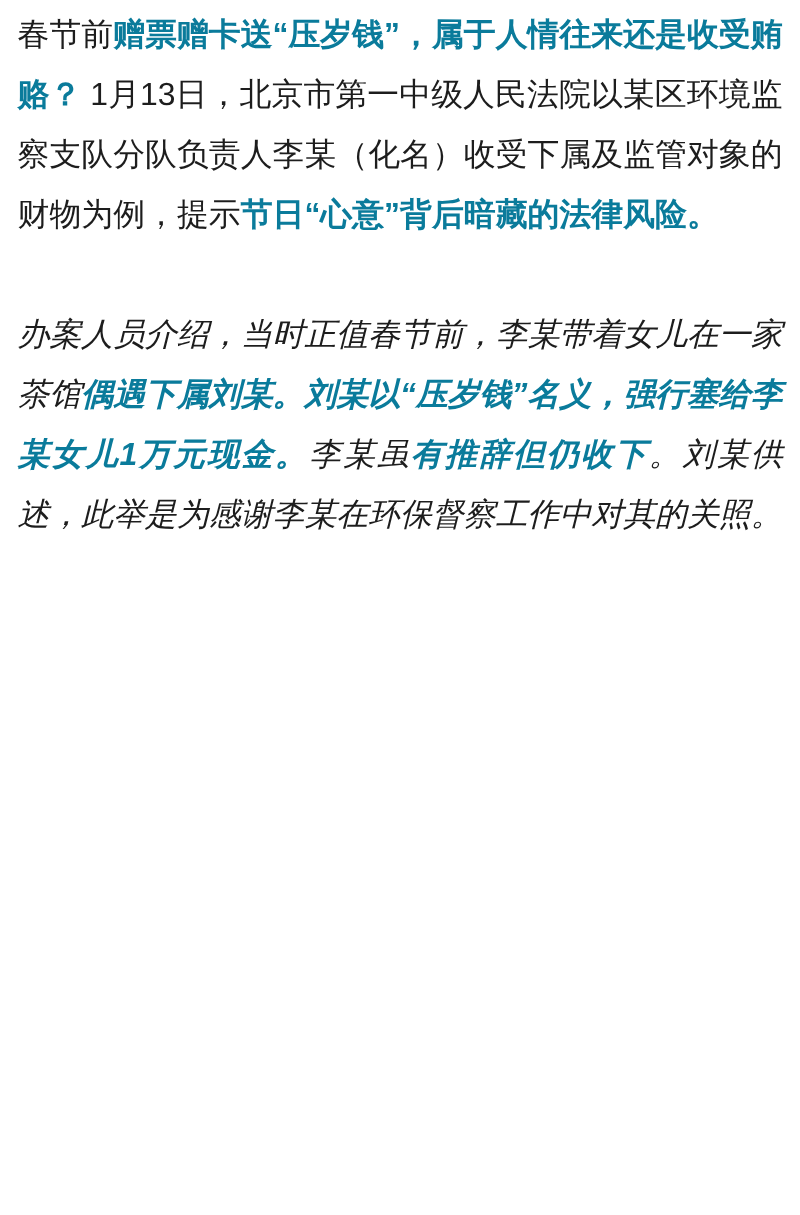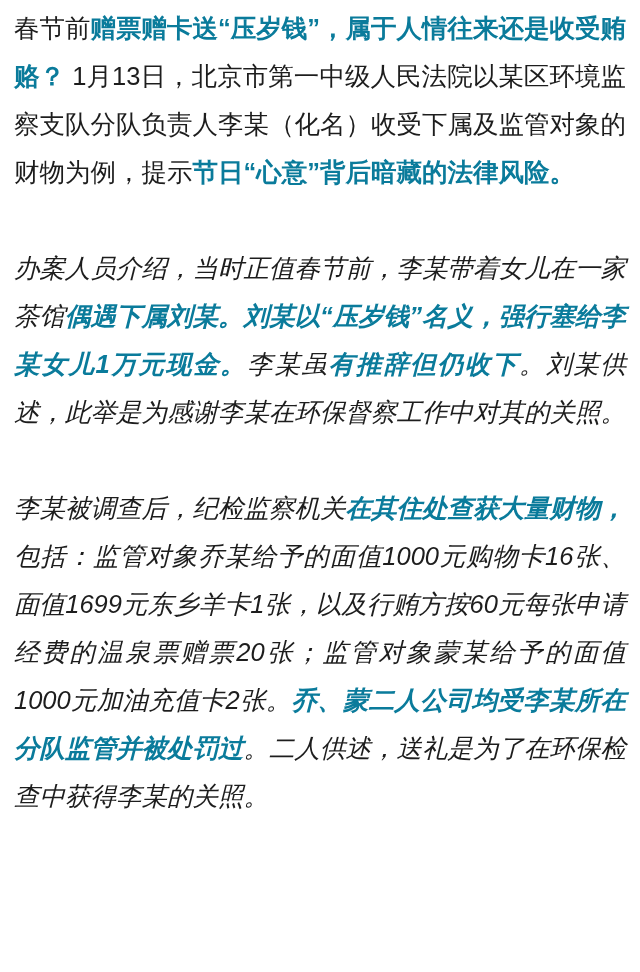--- a/index.html
+++ b/index.html
@@ -47,15 +47,14 @@
     font-weight: 400;
   }
 </style>
 </head>
 <body>
 
 <div class="page">
   <div class="article" id="article-body">
       <p class="para"><span class="plain">春节前</span><span class="hl">赠票赠卡送“压岁钱”，属于人情往来还是收受贿赂？</span><span class="plain"> 1月13日，北京市第一中级人民法院以某区环境监察支队分队负责人李某（化名）收受下属及监管对象的财物为例，提示</span><span class="hl">节日“心意”背后暗藏的法律风险。</span></p>
       <p class="para"><span class="plain">办案人员介绍，当时正值春节前，李某带着女儿在一家茶馆</span><span class="hl">偶遇下属刘某。刘某以“压岁钱”名义，强行塞给李某女儿1万元现金。</span><span class="plain">李某虽</span><span class="hl">有推辞但仍收下</span><span class="plain">。刘某供述，此举是为感谢李某在环保督察工作中对其的关照。</span></p>
-      <p class="para"><span class="plain">李某被调查后，纪检监察机关</span><span class="hl">在其住处查获大量财物，</span><span class="plain">包括：监管对象乔某给予的面值1000元购物卡16张、面值1699元东乡羊卡1张，以及行贿方按60元每张申请经费的温泉票赠票20张；监管对象蒙某给予的面值1000元加油充值卡2张。</span><span class="hl">乔、蒙二人公司均受李某所在分队监管并被处罚过</span><span class="plain">。二人供述，送礼是为了在环保检查中获得李某的关照。</span></p>
     </div>
 </div>
 
 </body></html>

